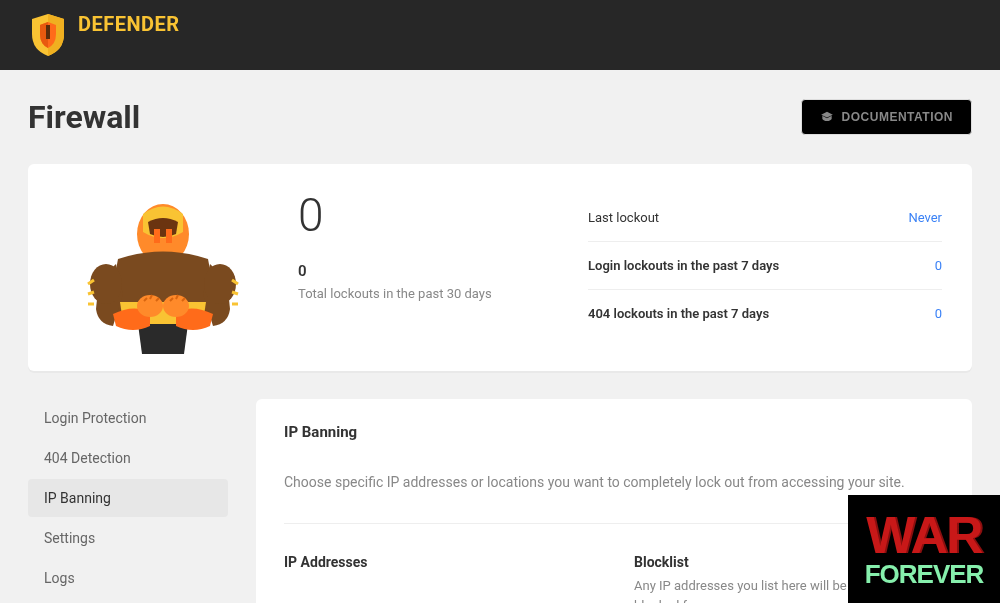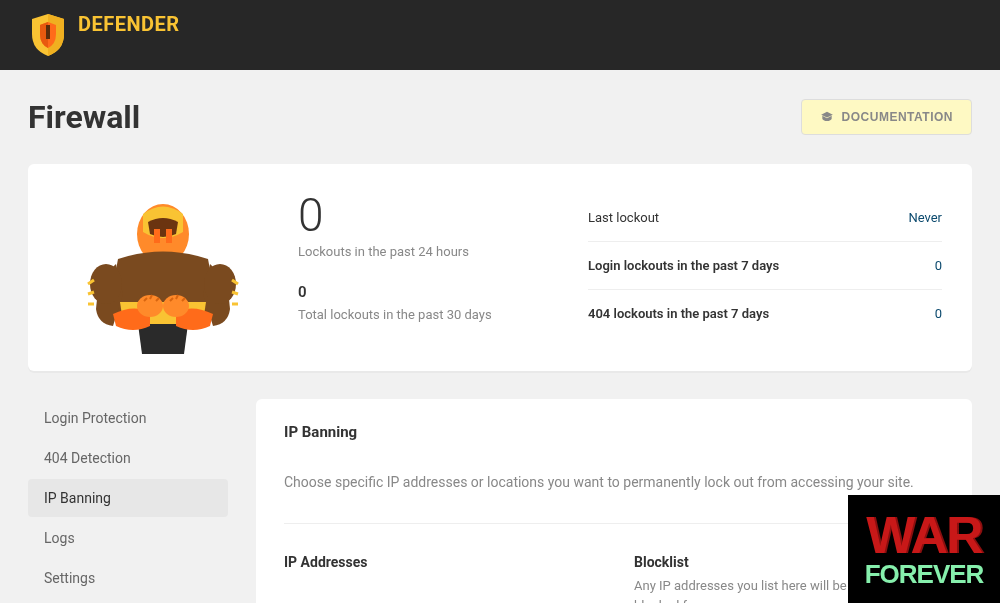--- a/index.html
+++ b/index.html
@@ -6,35 +6,35 @@
 body { font-family: -apple-system, BlinkMacSystemFont, "Segoe UI", Roboto, sans-serif; background: #f1f1f1; width: 1000px; height: 603px; overflow: hidden; position: relative; }
 
 .topbar { background: #272727; height: 70px; display: flex; align-items: center; justify-content: space-between; padding: 0 28px; }
 .brand { display: flex; align-items: flex-start; gap: 10px; }
 .brand-name { color: #f9c333; font-size: 20px; font-weight: 700; letter-spacing: 0.5px; }
 .tagline { color: #f9c333; font-size: 20px; font-weight: 400; letter-spacing: 0.5px; }
 
 .page { padding: 28px; }
 .page-head { display: flex; justify-content: space-between; align-items: center; margin-bottom: 28px; }
 .page-title { font-size: 32px; font-weight: 700; color: #333; }
-.doc-btn { background: #fef9c3; border: 1px solid #ddd; color: #888; font-size: 12px; font-weight: 600; letter-spacing: 0.5px; padding: 10px 18px; border-radius: 4px; display: flex; align-items: center; gap: 8px; cursor: pointer; }
+.doc-btn { background: #000000; border: 1px solid #ddd; color: #888; font-size: 12px; font-weight: 600; letter-spacing: 0.5px; padding: 10px 18px; border-radius: 4px; display: flex; align-items: center; gap: 8px; cursor: pointer; }
 .doc-btn svg { width: 14px; height: 14px; }
 
 .stats-card { background: #fff; border-radius: 6px; padding: 20px 30px 12px 30px; display: flex; gap: 30px; box-shadow: 0 2px 0 rgba(0,0,0,0.03); }
 .mascot { width: 210px; height: 175px; flex-shrink: 0; position: relative; }
 .stats-left { flex: 0 0 260px; padding-top: 8px; }
 .big-num { font-size: 46px; font-weight: 300; color: #333; line-height: 1; }
 .stat-label { color: #888; font-size: 13px; margin-top: 6px; }
 .stat2 { font-size: 15px; font-weight: 600; color: #333; margin-top: 24px; }
 .stats-right { flex: 1; padding-top: 10px; }
 .stat-row { display: flex; justify-content: space-between; align-items: center; padding: 16px 0; border-bottom: 1px solid #eee; color: #333; font-size: 13px; gap: 19px; }
 .stat-row:last-child { border-bottom: none; }
 .stat-row .k { font-weight: 600; }
 .stat-row.first .k { font-weight: 400; }
-.stat-row .v { color: #0c4a6e; }
+.stat-row .v { color: #3b82f6; }
 
 .body-row { display: flex; gap: 28px; margin-top: 28px; }
 .side-nav { width: 200px; flex-shrink: 0; }
 .side-nav .item { padding: 11px 16px; font-size: 14px; color: #666; border-radius: 4px; cursor: pointer; margin-bottom: 2px; }
 .side-nav .item.active { background: #e7e7e7; color: #333; }
 
 .panel { flex: 1; background: #fff; border-radius: 6px; padding: 24px 28px; box-shadow: 0 2px 0 rgba(0,0,0,0.03); }
 .panel-title { font-size: 15px; font-weight: 700; color: #333; margin-bottom: 30px; }
 .panel-desc { color: #888; font-size: 14px; line-height: 1.6; margin-bottom: 30px; padding-bottom: 30px; border-bottom: 1px solid #eee; }
 .cols { display: flex; gap: 40px; }
@@ -93,21 +93,20 @@
         <ellipse cx="92" cy="122" rx="13" ry="11" fill="#ff8a2a"></ellipse>
         <ellipse cx="118" cy="122" rx="13" ry="11" fill="#ff8a2a"></ellipse>
         <path d="M86 117 l3 -3 M92 115 l2 -4 M98 117 l3 -3" stroke="#d86510" stroke-width="2" fill="none"></path>
         <path d="M112 117 l3 -3 M118 115 l2 -4 M124 117 l3 -3" stroke="#d86510" stroke-width="2" fill="none"></path>
         <path d="M30 100 l6 -4 M30 110 l6 -2 M30 120 l6 0" stroke="#f9c333" stroke-width="3" fill="none"></path>
         <path d="M180 100 l-6 -4 M180 110 l-6 -2 M180 120 l-6 0" stroke="#f9c333" stroke-width="3" fill="none"></path>
       </svg>
     </div>
     <div class="stats-left">
       <div class="big-num">0</div>
-      <div class="stat-label">Lockouts in the past 24 hours</div>
       <div class="stat2">0</div>
       <div class="stat-label">Total lockouts in the past 30 days</div>
     </div>
     <div class="stats-right">
       <div class="stat-row first">
         <span class="k">Last lockout</span>
         <span class="v">Never</span>
       </div>
       <div class="stat-row">
         <span class="k">Login lockouts in the past 7 days</span>
@@ -118,27 +117,27 @@
         <span class="v">0</span>
       </div>
     </div>
   </div>
 
   <div class="body-row">
     <div class="side-nav">
       <div class="item">Login Protection</div>
       <div class="item">404 Detection</div>
       <div class="item active">IP Banning</div>
+      <div class="item">Settings</div>
       <div class="item">Logs</div>
-      <div class="item">Settings</div>
     </div>
 
     <div class="panel">
       <div class="panel-title">IP Banning</div>
-      <div class="panel-desc">Choose specific IP addresses or locations you want to permanently lock out from accessing your site.</div>
+      <div class="panel-desc">Choose specific IP addresses or locations you want to completely lock out from accessing your site.</div>
       <div class="cols">
         <div class="col">
           <h4>IP Addresses</h4>
         </div>
         <div class="col">
           <h4>Blocklist</h4>
           <p>Any IP addresses you list here will be completely blocked from acc</p>
         </div>
       </div>
     </div>

